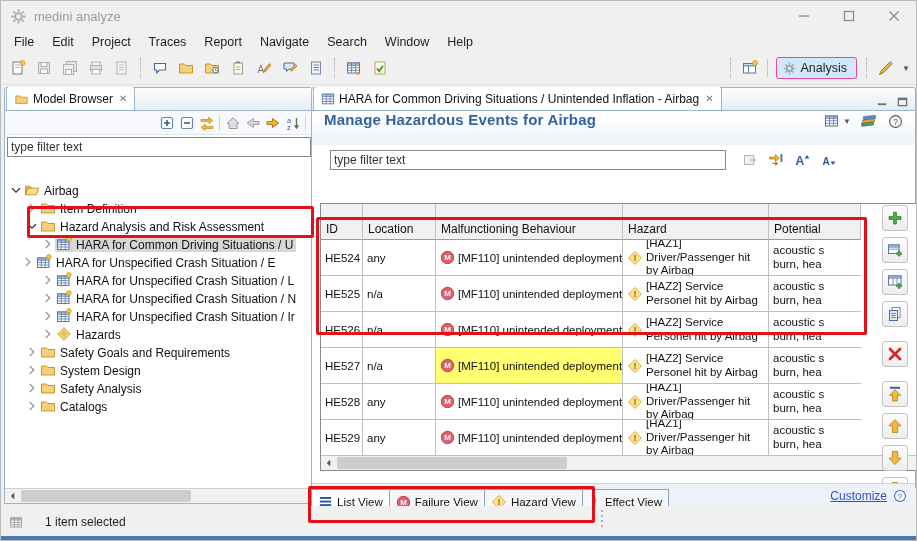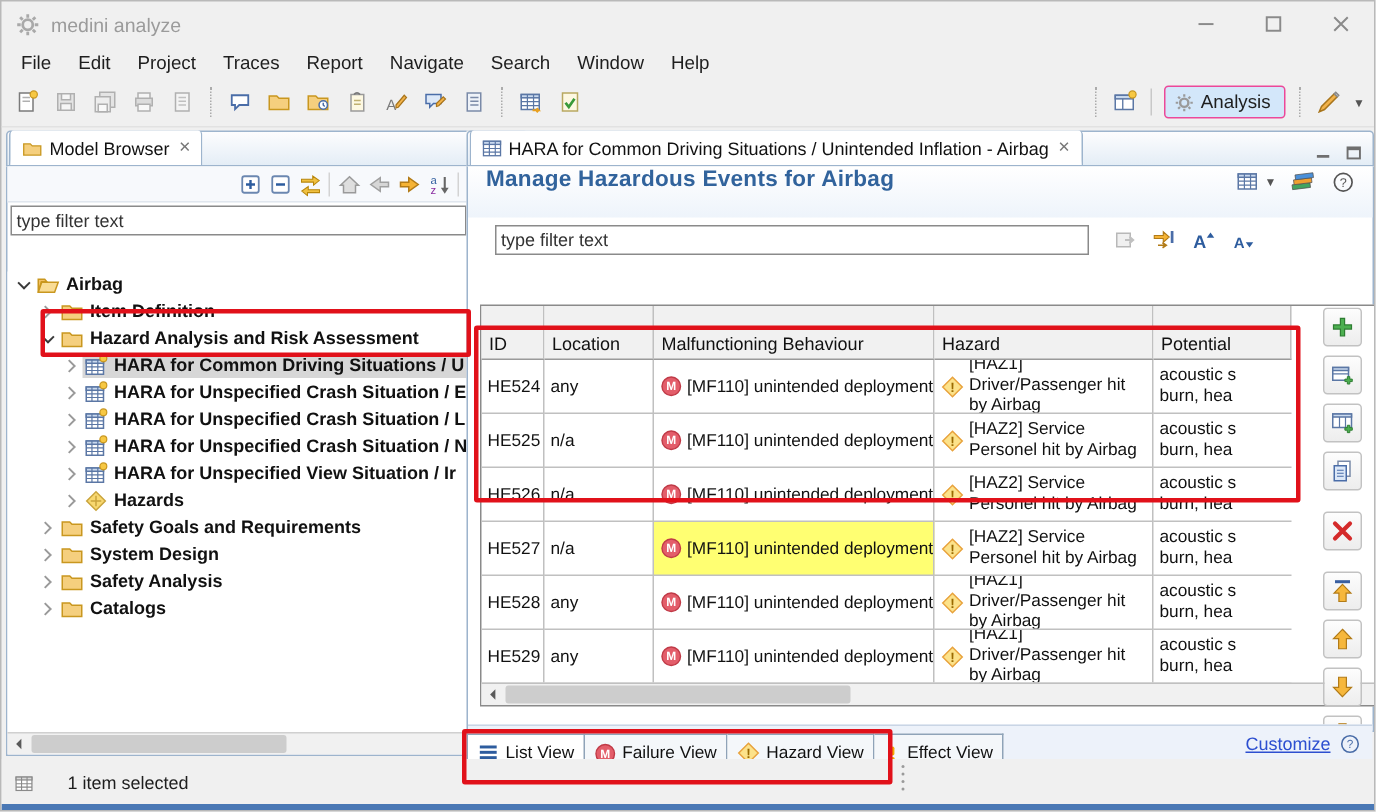--- a/index.html
+++ b/index.html
@@ -40,21 +40,21 @@
   #mb-toolbar{height:23px;display:flex;align-items:center;justify-content:flex-end;background:#f7f9fc;border-bottom:1px solid #e0e6ee;padding-right:2px;}
   .mini-btn{width:20px;height:20px;display:flex;align-items:center;justify-content:center;}
   .mini-sep{width:1px;height:16px;border-left:1px solid #d3d3d3;margin:0 2px;}
   #mb-filter{display:block;width:296px;margin:2px;height:18px;border:1px solid #8a8a8a;font-size:12px;color:#333;padding:0 3px;font-family:inherit;}
   #tree{position:absolute;left:0;top:70px;right:0;bottom:15px;overflow:hidden;background:#fff;}
   .tree-row{height:18px;display:flex;align-items:center;white-space:nowrap;font-size:12px;color:#111;}
   .tree-chev{width:14px;display:inline-flex;justify-content:center;flex:none;}
   .tree-ic{width:18px;flex:none;display:inline-flex;justify-content:center;}
   .tree-label{padding:0 3px;}
   .tree-row.selected .sel-wrap{background:#d7d7d7;}
-  .sel-wrap{display:flex;align-items:flex-start;font-weight:bold;}
+  .sel-wrap{display:flex;align-items:flex-end;}
 
   
   .hscroll{position:absolute;left:0;right:0;bottom:0;height:15px;background:#f1f1f1;border-top:1px solid #d0d0d0;box-sizing:border-box;}
   .hs-arrow{position:absolute;top:0;width:15px;height:14px;display:flex;align-items:center;justify-content:center;}
   .hs-thumb{position:absolute;top:1px;height:12px;background:#cdcdcd;border-radius:2px;}
 
   
   #editor{left:310px;top:86px;width:605px;height:430px;}
   #editor .tabbar{border-radius:3px 3px 0 0;}
   #editor-body{position:absolute;left:0;top:24px;right:0;height:377px;background:#fff;border:1px solid #9db4cd;border-top:none;box-sizing:border-box;}
@@ -502,21 +502,21 @@
                   <line x1="5.3" y1="4" x2="5.3" y2="13.5" stroke="#5b77a5" stroke-width="0.8"></line>
                   <line x1="9.2" y1="4" x2="9.2" y2="13.5" stroke="#5b77a5" stroke-width="0.8"></line>
                   <line x1="1.5" y1="8.6" x2="13" y2="8.6" stroke="#5b77a5" stroke-width="0.8"></line>
                   <line x1="1.5" y1="11" x2="13" y2="11" stroke="#5b77a5" stroke-width="0.8"></line>
                   <circle cx="12.9" cy="2.9" r="2.3" fill="#f7c843" stroke="#c9971f" stroke-width="0.8"></circle>
                 </svg>
               </span>
       <span class="tree-label">HARA for Common Driving Situations / U</span>
             </span>
     </div>
-          <div class="tree-row" style="padding-left:36px">
+          <div class="tree-row" style="padding-left:16px">
       <span class="tree-chev">
               <svg width="14" height="14" viewBox="0 0 16 16">
                 <polyline points="5.5,3.5 10,8 5.5,12.5" fill="none" stroke="#9a9a9a" stroke-width="1.5"></polyline>
               </svg>
             </span>
       <span class="sel-wrap">
               <span class="tree-ic">
                 <svg width="16" height="16" viewBox="0 0 16 16">
                   <rect x="1.5" y="4" width="11.5" height="9.5" fill="#fff" stroke="#5b77a5"></rect>
                   <rect x="1.5" y="4" width="11.5" height="2.2" fill="#c9d9ee" stroke="#5b77a5"></rect>
@@ -583,21 +583,21 @@
                 <svg width="16" height="16" viewBox="0 0 16 16">
                   <rect x="1.5" y="4" width="11.5" height="9.5" fill="#fff" stroke="#5b77a5"></rect>
                   <rect x="1.5" y="4" width="11.5" height="2.2" fill="#c9d9ee" stroke="#5b77a5"></rect>
                   <line x1="5.3" y1="4" x2="5.3" y2="13.5" stroke="#5b77a5" stroke-width="0.8"></line>
                   <line x1="9.2" y1="4" x2="9.2" y2="13.5" stroke="#5b77a5" stroke-width="0.8"></line>
                   <line x1="1.5" y1="8.6" x2="13" y2="8.6" stroke="#5b77a5" stroke-width="0.8"></line>
                   <line x1="1.5" y1="11" x2="13" y2="11" stroke="#5b77a5" stroke-width="0.8"></line>
                   <circle cx="12.9" cy="2.9" r="2.3" fill="#f7c843" stroke="#c9971f" stroke-width="0.8"></circle>
                 </svg>
               </span>
-      <span class="tree-label">HARA for Unspecified View Situation / Ir</span>
+      <span class="tree-label">HARA for Unspecified Crash Situation / Ir</span>
             </span>
     </div>
           <div class="tree-row" style="padding-left:36px">
       <span class="tree-chev">
               <svg width="14" height="14" viewBox="0 0 16 16">
                 <polyline points="5.5,3.5 10,8 5.5,12.5" fill="none" stroke="#9a9a9a" stroke-width="1.5"></polyline>
               </svg>
             </span>
       <span class="sel-wrap">
               <span class="tree-ic">

